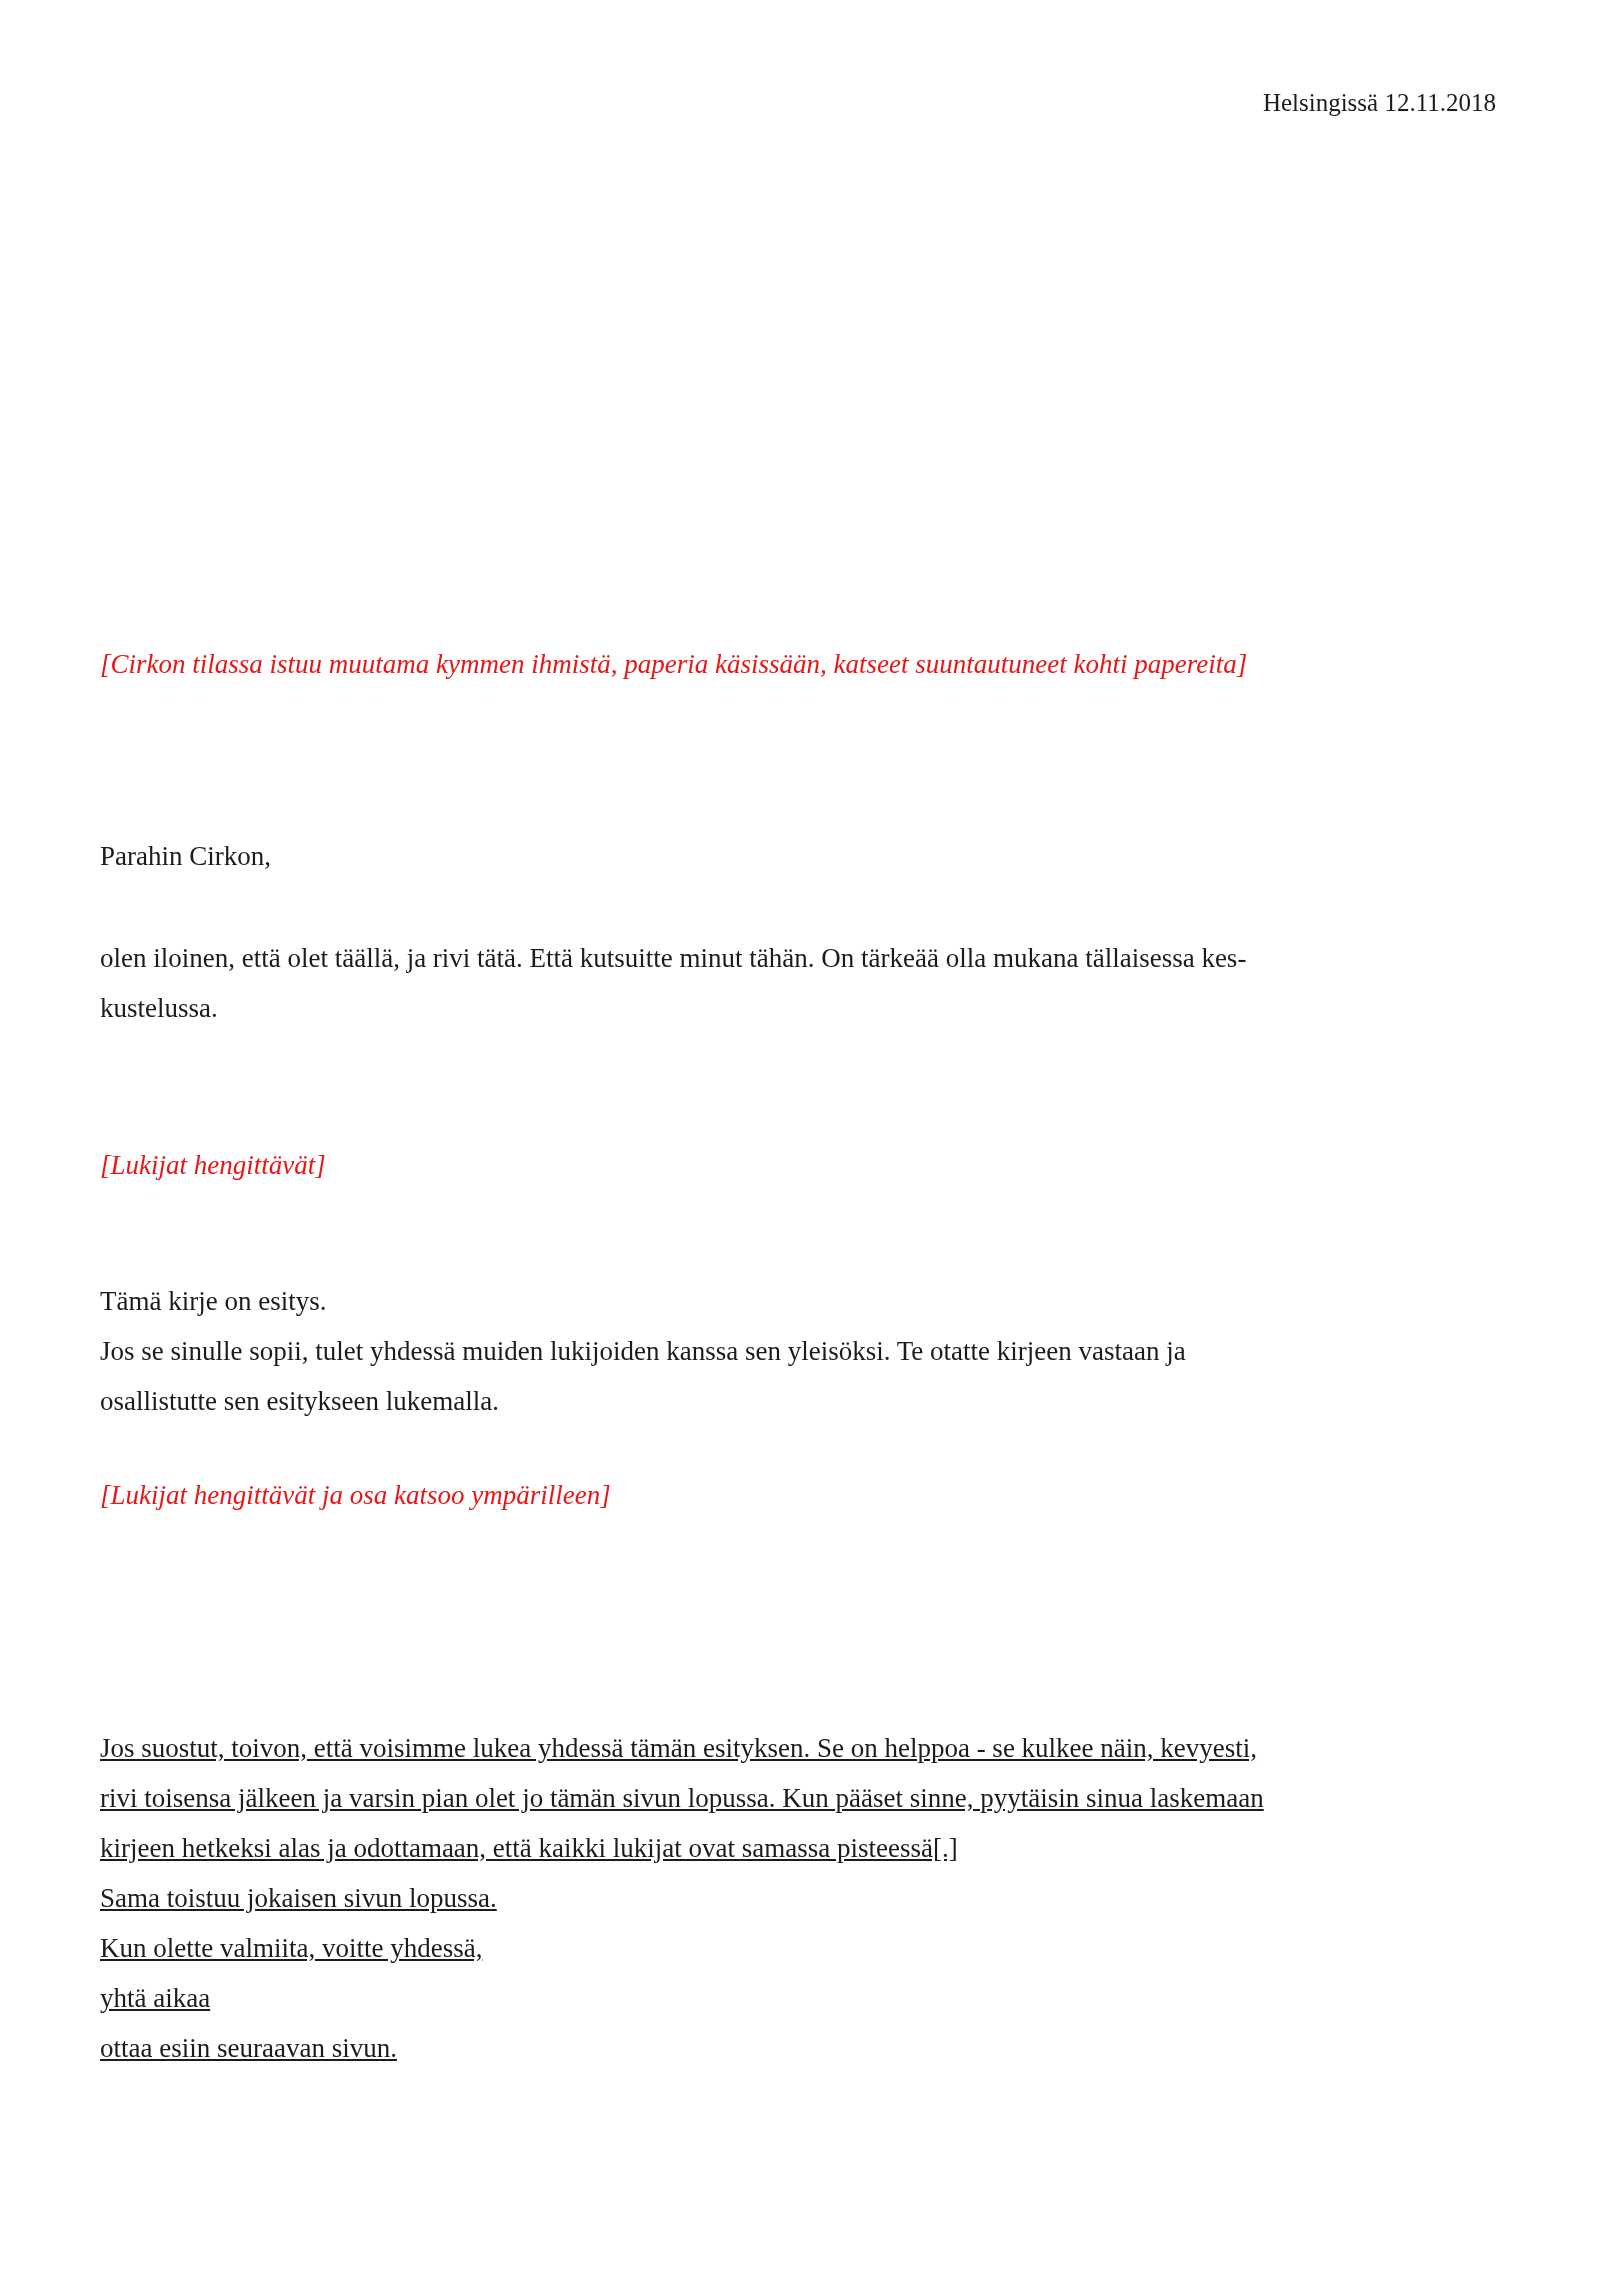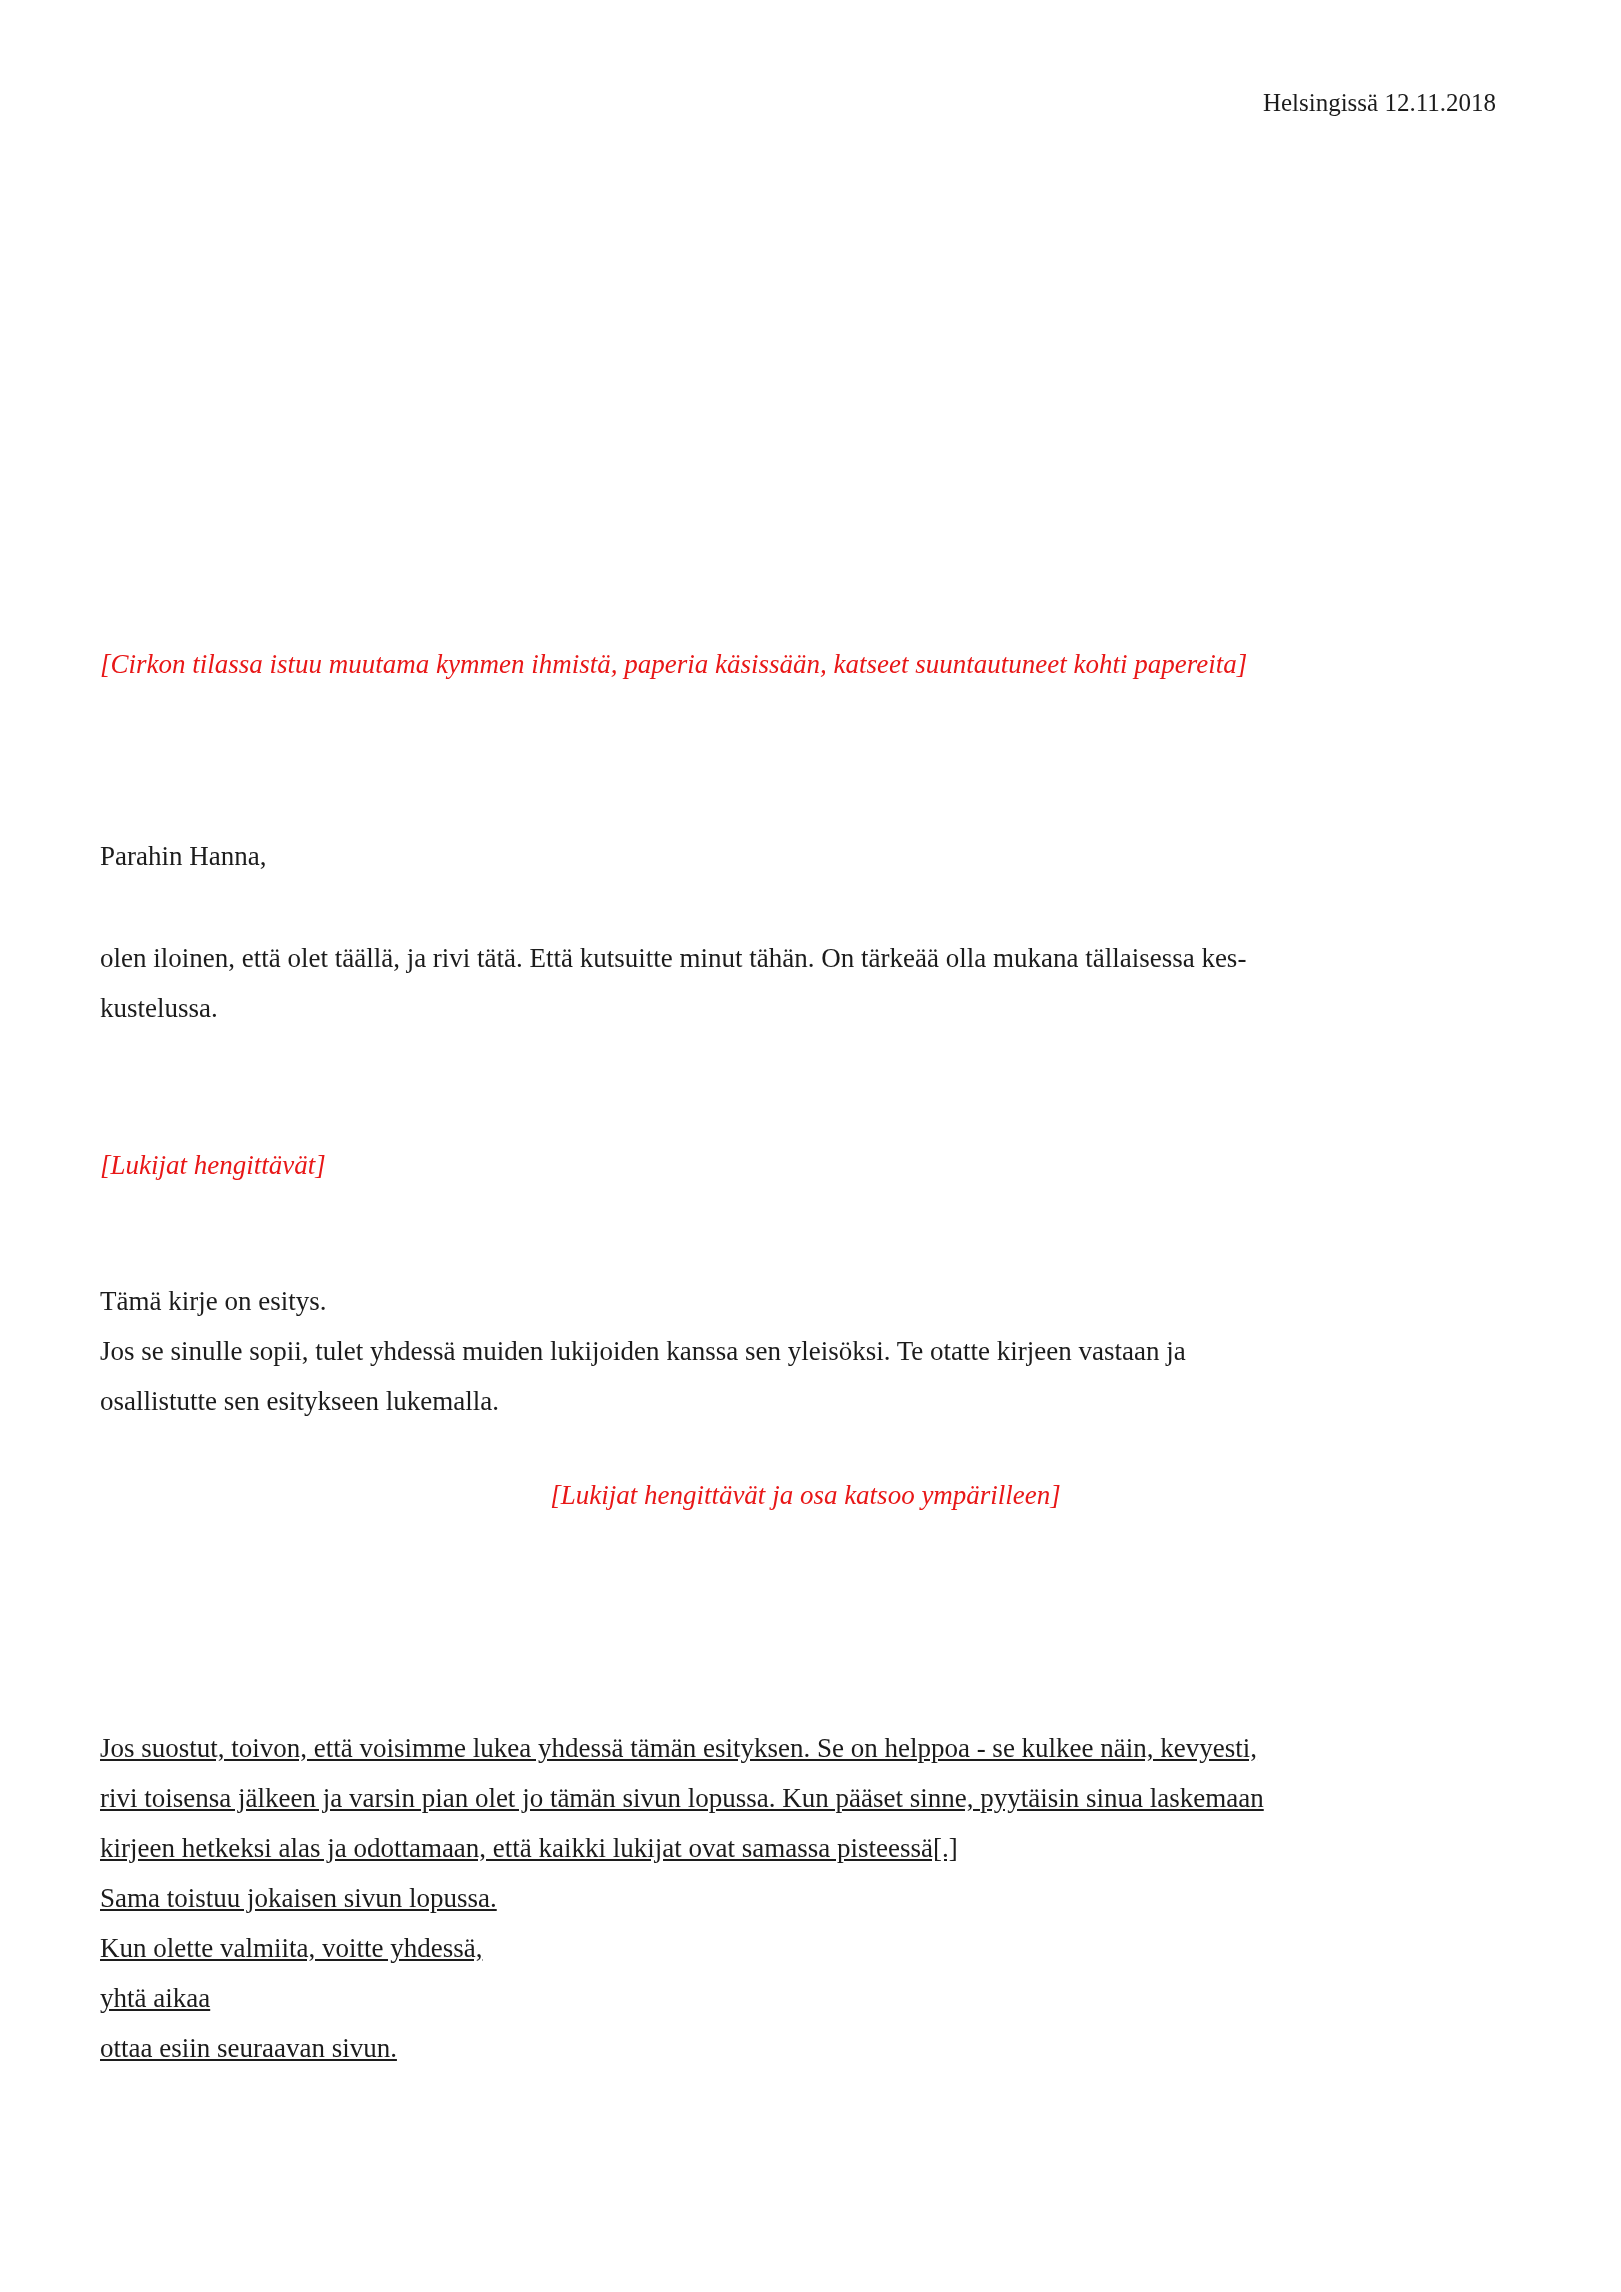--- a/index.html
+++ b/index.html
@@ -40,34 +40,34 @@
     color: #e81717;
     font-style: italic;
   }
   .greeting {
     top: 831px;
   }
   .stage-opening   { top: 639px; }
   .para-1          { top: 933px; }
   .stage-breath-1  { top: 1140px; }
   .para-2          { top: 1276px; }
-  .stage-breath-2  { top: 1470px; text-align: center; }
+  .stage-breath-2  { top: 1470px; }
   .para-3          { top: 1723px; text-decoration: underline; }
   .stage-closing   { top: 2113px; }
 </style>
 </head>
 <body>
 
 <div class="page">
 
   <div class="date-line">Helsingissä 12.11.2018</div>
 
   <div class="block stage stage-opening">[Cirkon tilassa istuu muutama kymmen ihmistä, paperia käsissään, katseet suuntautuneet kohti papereita]</div>
 
-  <div class="block greeting">Parahin Hanna,</div>
+  <div class="block greeting">Parahin Cirkon,</div>
 
   <div class="block para-1">olen iloinen, että olet täällä, ja rivi tätä. Että kutsuitte minut tähän. On tärkeää olla mukana tällaisessa kes-
 kustelussa.</div>
 
   <div class="block stage stage-breath-1">[Lukijat hengittävät]</div>
 
   <div class="block para-2">Tämä kirje on esitys.
 Jos se sinulle sopii, tulet yhdessä muiden lukijoiden kanssa sen yleisöksi. Te otatte kirjeen vastaan ja
 osallistutte sen esitykseen lukemalla.</div>
 

